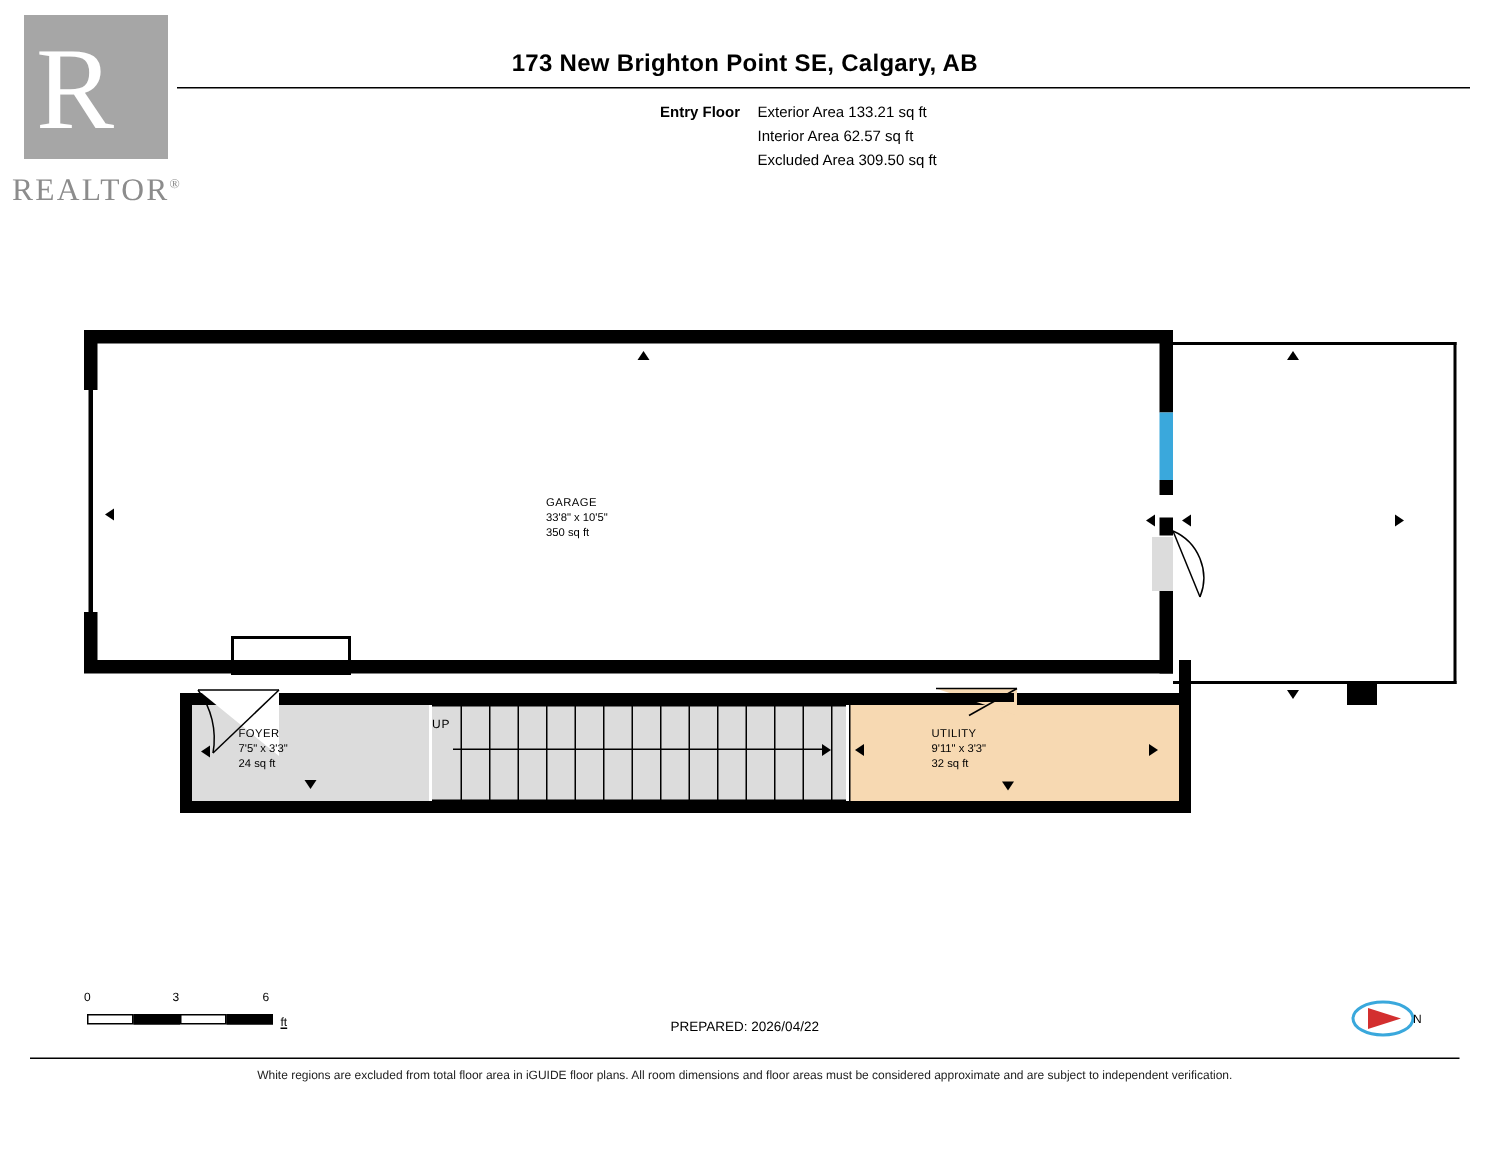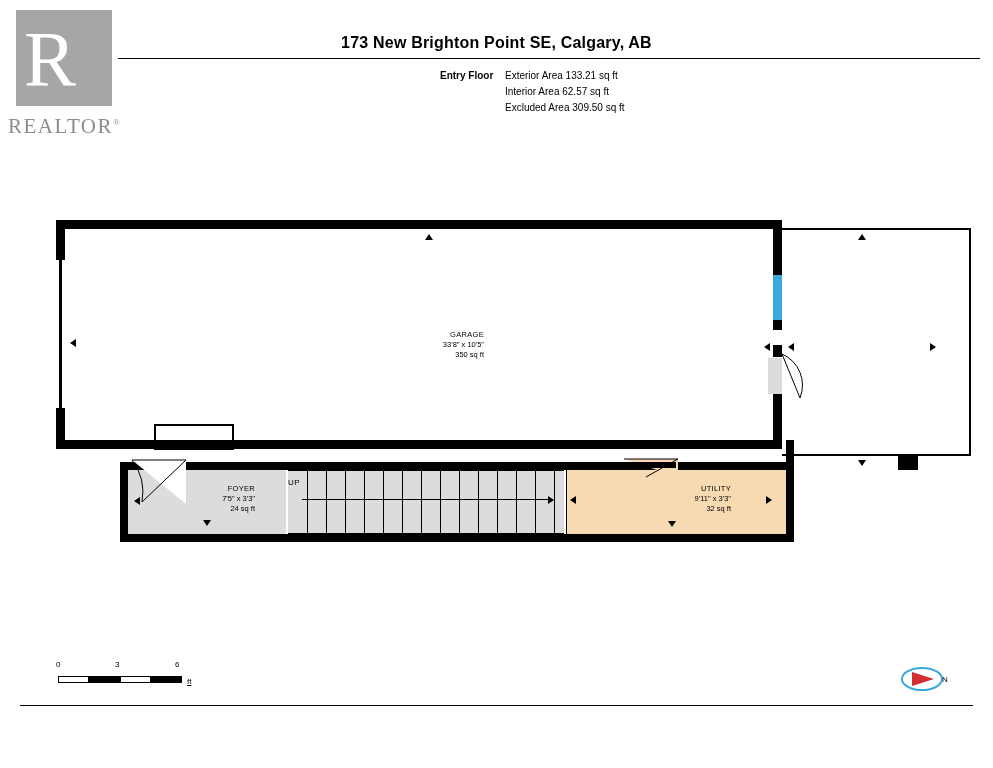--- a/index.html
+++ b/index.html
@@ -116,21 +116,21 @@
   .room-fill {
     position: absolute;
   }
   .fill-white { background: #ffffff; }
   .fill-grey  { background: #dcdcdc; }
   .fill-tan   { background: #f7d9b2; }
   .fill-blue  { background: #3aa8dc; }
 
   .label {
     position: absolute;
-    text-align: right;
+    text-align: left;
     font-size: 7.5px;
     line-height: 10px;
     white-space: nowrap;
   }
   .label .nm { letter-spacing: 0.3px; }
 
   .up-label {
     position: absolute;
     font-size: 8px;
     letter-spacing: 0.5px;
@@ -350,24 +350,26 @@
     <div class="scale-tick" style="left:0px; top:0px;">0</div>
     <div class="scale-tick" style="left:59px; top:0px;">3</div>
     <div class="scale-tick" style="left:119px; top:0px;">6</div>
     <div class="scale-seg scale-light" style="left:2px; top:16px; width:31px;"></div>
     <div class="scale-seg scale-dark" style="left:33px; top:16px; width:31px;"></div>
     <div class="scale-seg scale-light" style="left:64px; top:16px; width:31px;"></div>
     <div class="scale-seg scale-dark" style="left:95px; top:16px; width:31px;"></div>
     <div class="scale-unit" style="left:131px; top:17px;">ft</div>
   </div>
 
+  <div class="prepared">PREPARED: 2026/04/22</div>
 
   <div class="compass">
     <svg width="60" height="34">
       <ellipse cx="22" cy="17" rx="20" ry="11" fill="none" stroke="#3aa8dc" stroke-width="2"></ellipse>
       <polygon points="12,10 34,17 12,24" fill="#d32f2f"></polygon>
     </svg>
     <div class="compass-n">N</div>
   </div>
 
   <div class="footer-rule"></div>
+  <div class="disclaimer">White regions are excluded from total floor area in iGUIDE floor plans. All room dimensions and floor areas must be considered approximate and are subject to independent verification.</div>
 
 </div>
 
 </body></html>

